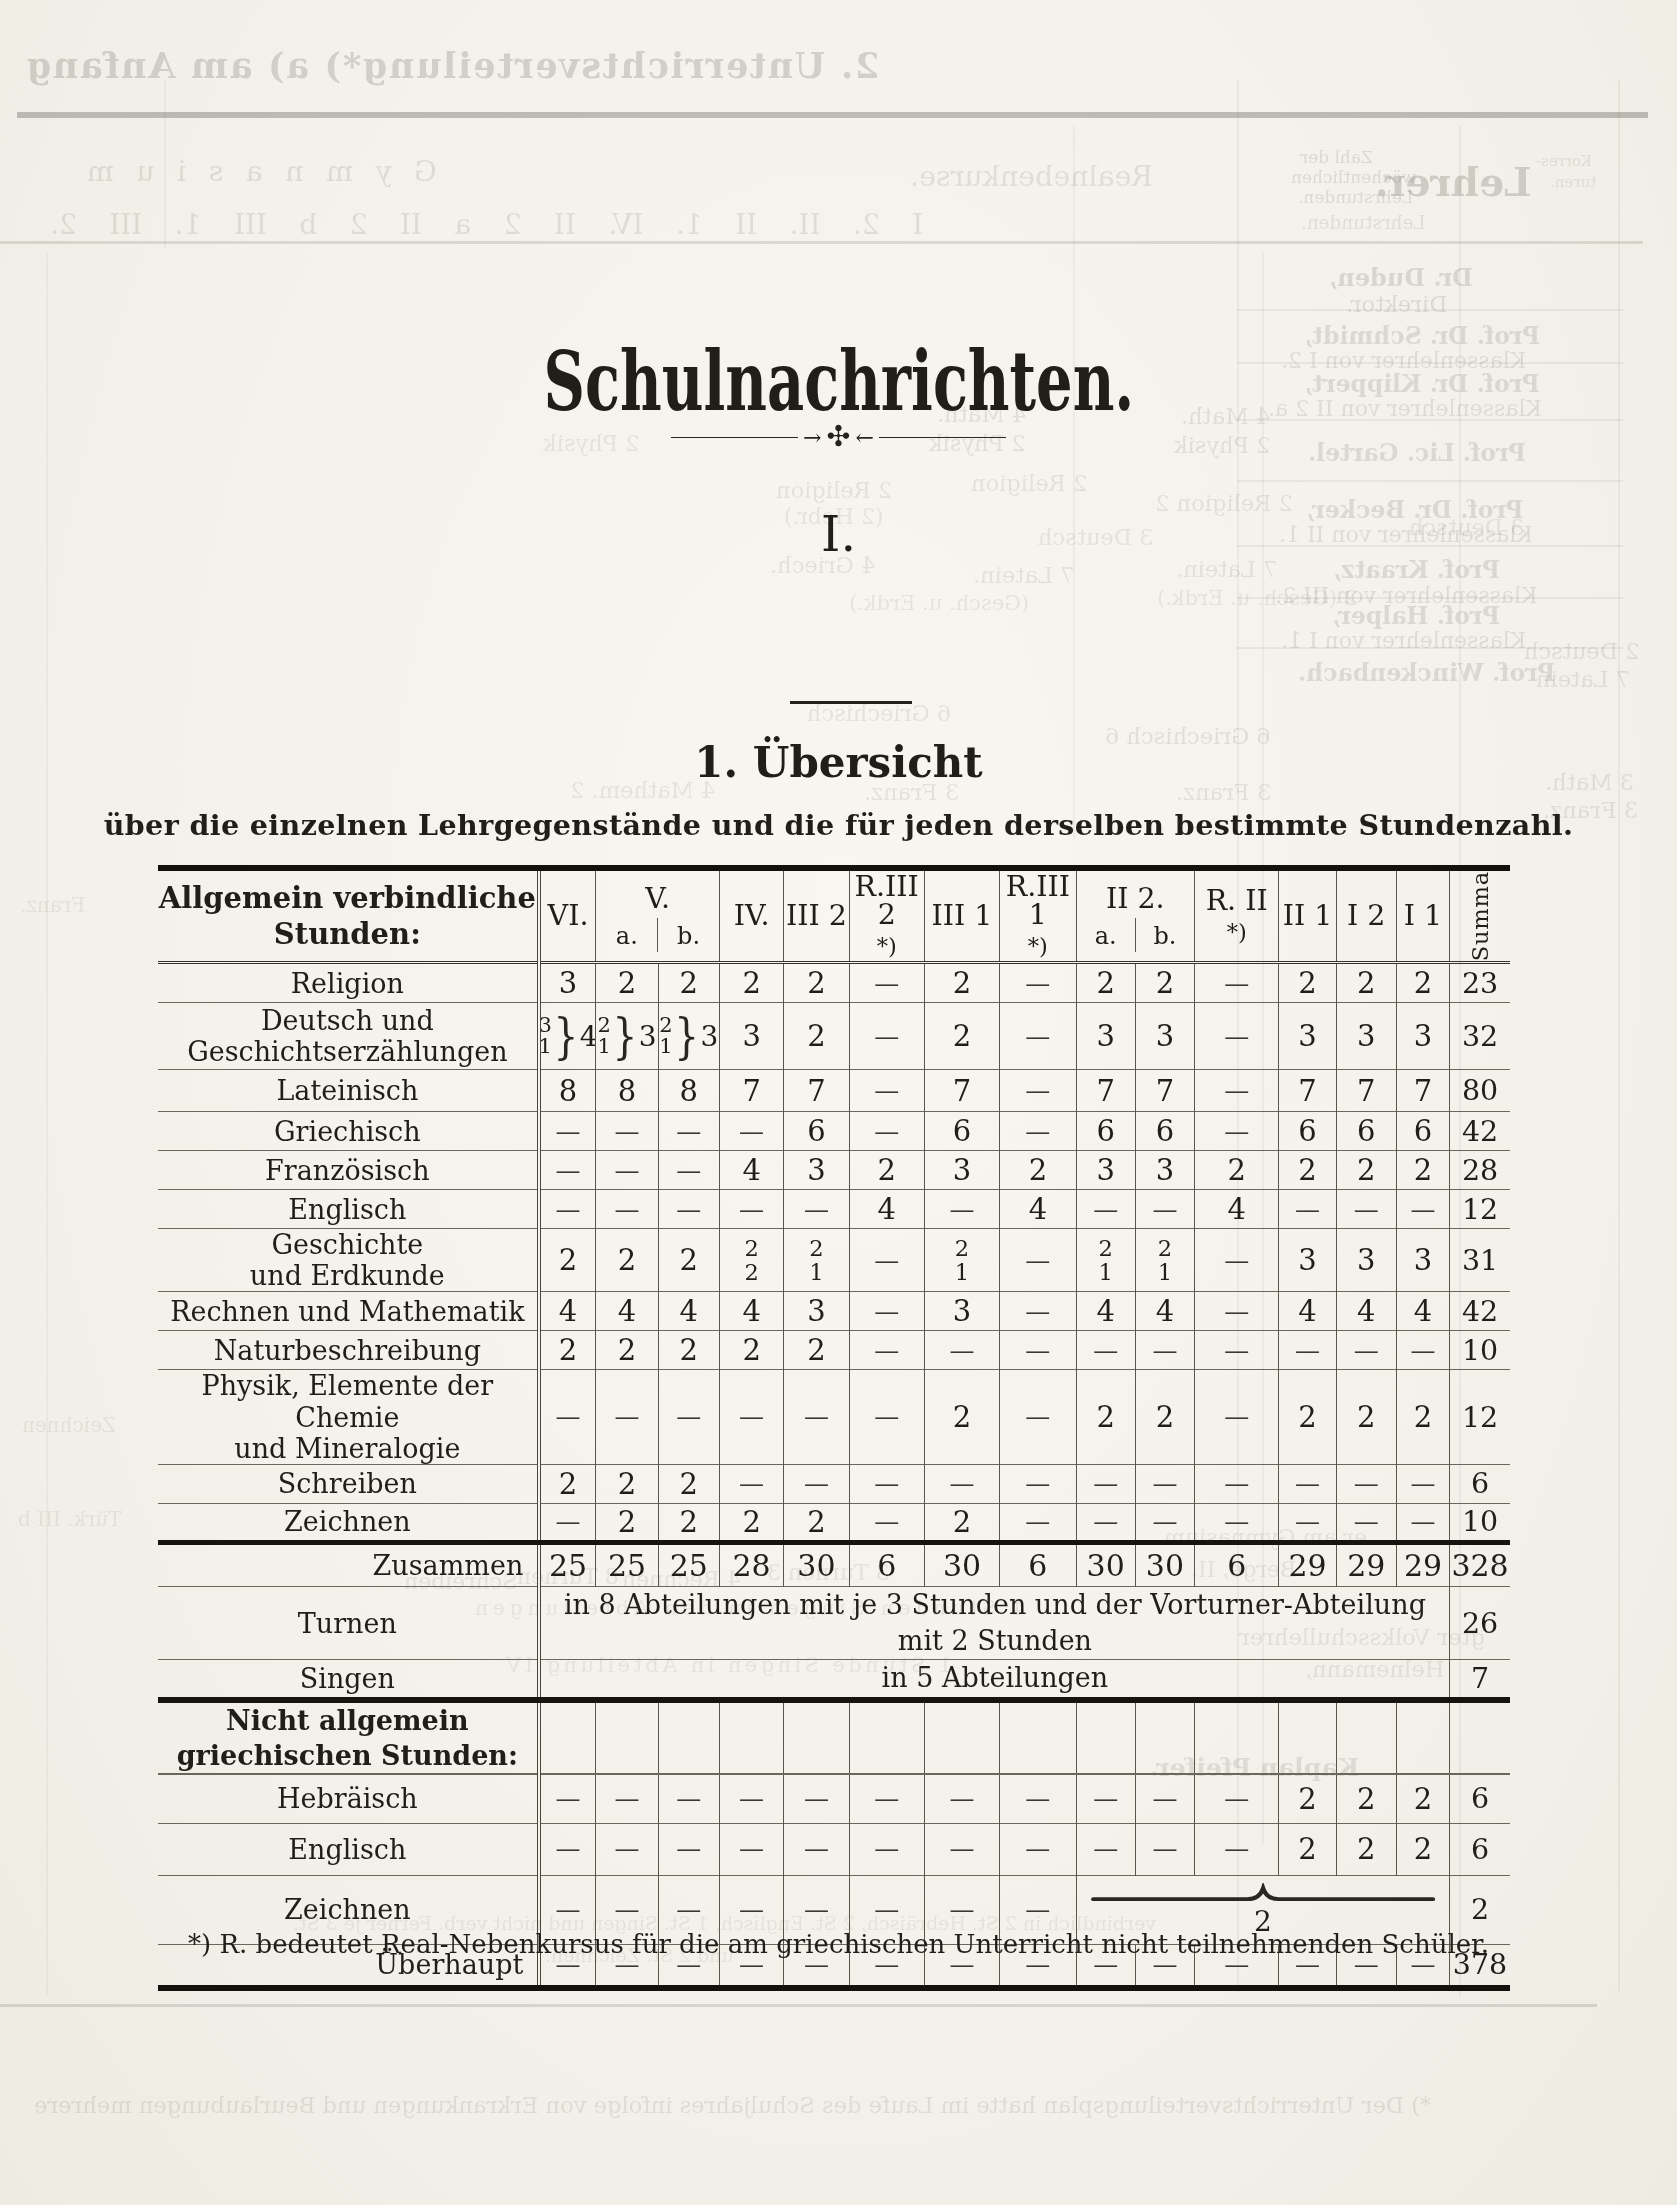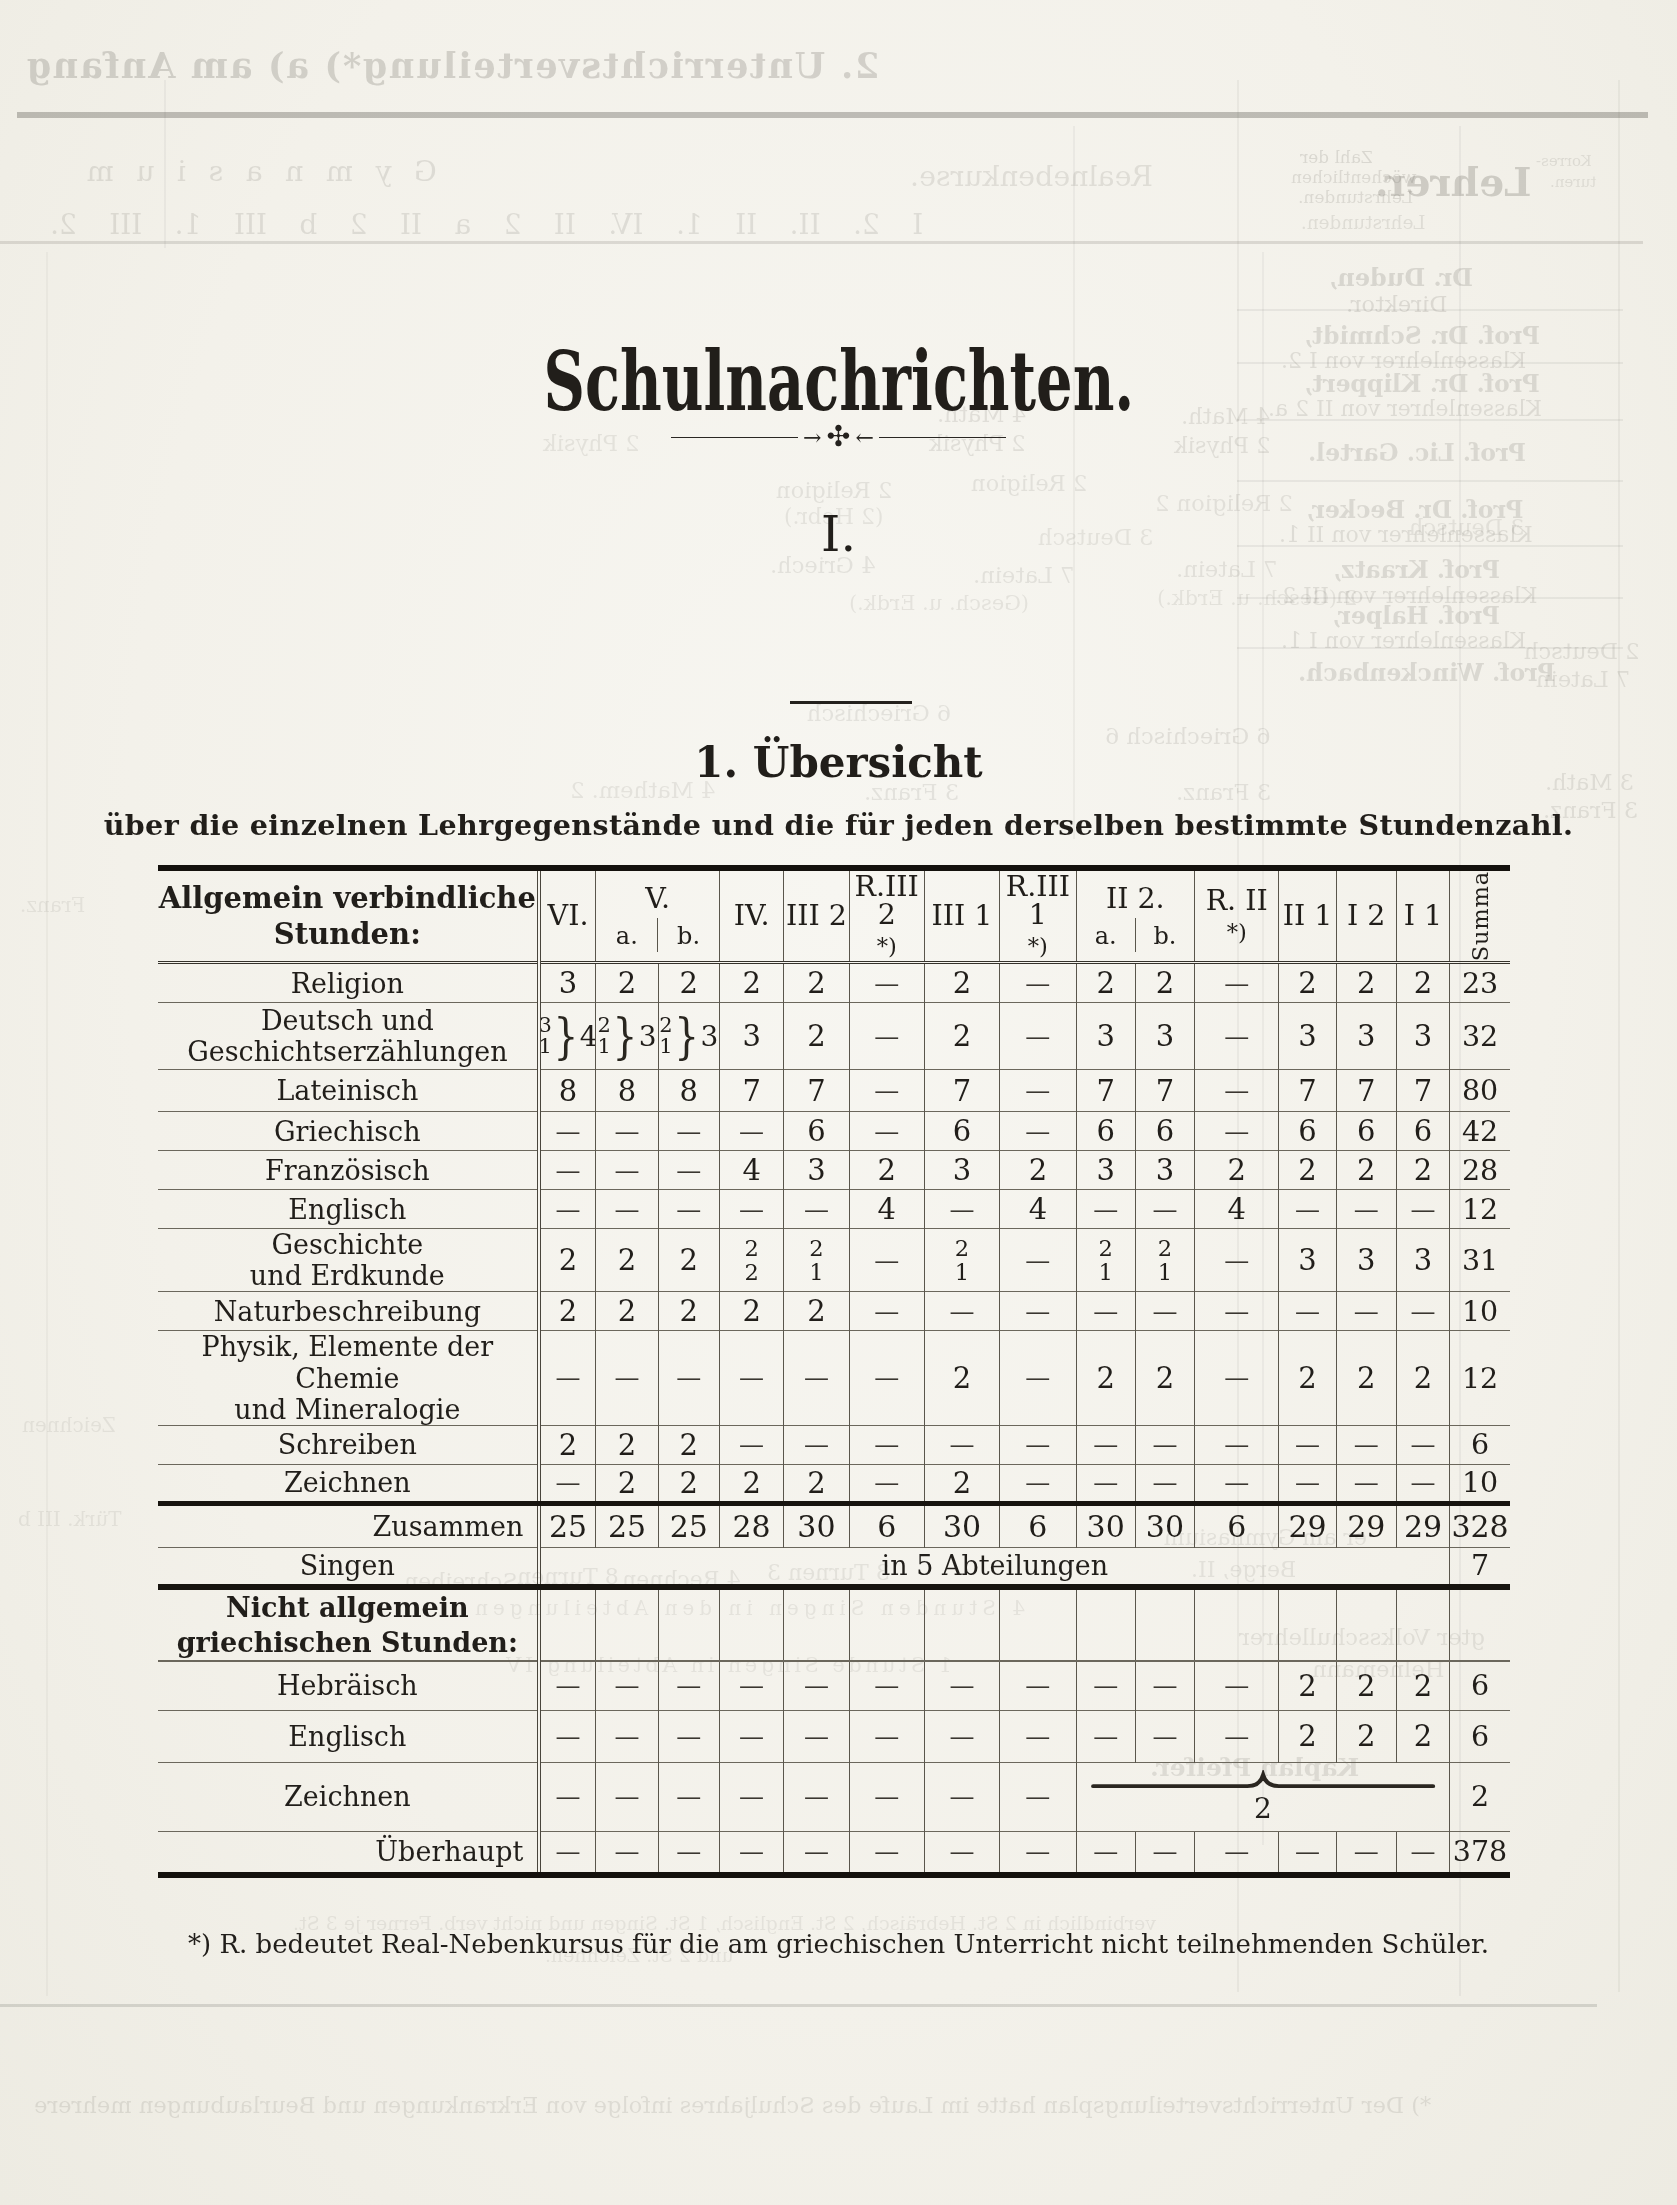--- a/index.html
+++ b/index.html
@@ -468,20 +468,40 @@
               </div>
             </td>
             <td class="num"><span class="dash">—</span></td>
             <td class="num">3</td>
             <td class="num">3</td>
             <td class="num">3</td>
             <td class="sum">31</td>
           </tr>
           <tr style="height: 39px;">
             <td class="lbl">
+              <div class="l2">Rechnen und Mathematik</div>
+            </td>
+            <td class="num">4</td>
+            <td class="num">4</td>
+            <td class="num">4</td>
+            <td class="num">4</td>
+            <td class="num">3</td>
+            <td class="num"><span class="dash">—</span></td>
+            <td class="num">3</td>
+            <td class="num"><span class="dash">—</span></td>
+            <td class="num">4</td>
+            <td class="num">4</td>
+            <td class="num"><span class="dash">—</span></td>
+            <td class="num">4</td>
+            <td class="num">4</td>
+            <td class="num">4</td>
+            <td class="sum">42</td>
+          </tr>
+          <tr style="height: 39px;">
+            <td class="lbl">
               <div class="l2">Naturbeschreibung</div>
             </td>
             <td class="num">2</td>
             <td class="num">2</td>
             <td class="num">2</td>
             <td class="num">2</td>
             <td class="num">2</td>
             <td class="num"><span class="dash">—</span></td>
             <td class="num"><span class="dash">—</span></td>
             <td class="num"><span class="dash">—</span></td>
@@ -567,20 +587,30 @@
             <td class="num">30</td>
             <td class="num">6</td>
             <td class="num">30</td>
             <td class="num">30</td>
             <td class="num">6</td>
             <td class="num">29</td>
             <td class="num">29</td>
             <td class="num">29</td>
             <td class="sum">328</td>
           </tr>
+          <tr class="k-merged" style="height: 65px;">
+            <td class="lbl">
+              <div class="l2">Turnen</div>
+            </td>
+            <td class="merged" colspan="14">
+              <div>in 8 Abteilungen mit je 3 Stunden und der Vorturner-Abteilung</div>
+              <div>mit 2 Stunden</div>
+            </td>
+            <td class="sum">26</td>
+          </tr>
           <tr class="k-singen" style="height: 39px;">
             <td class="lbl">
               <div class="l2">Singen</div>
             </td>
             <td class="merged" colspan="14">
               <div>in 5 Abteilungen</div>
             </td>
             <td class="sum">7</td>
           </tr>
           <tr class="k-section" style="height: 74px;">

